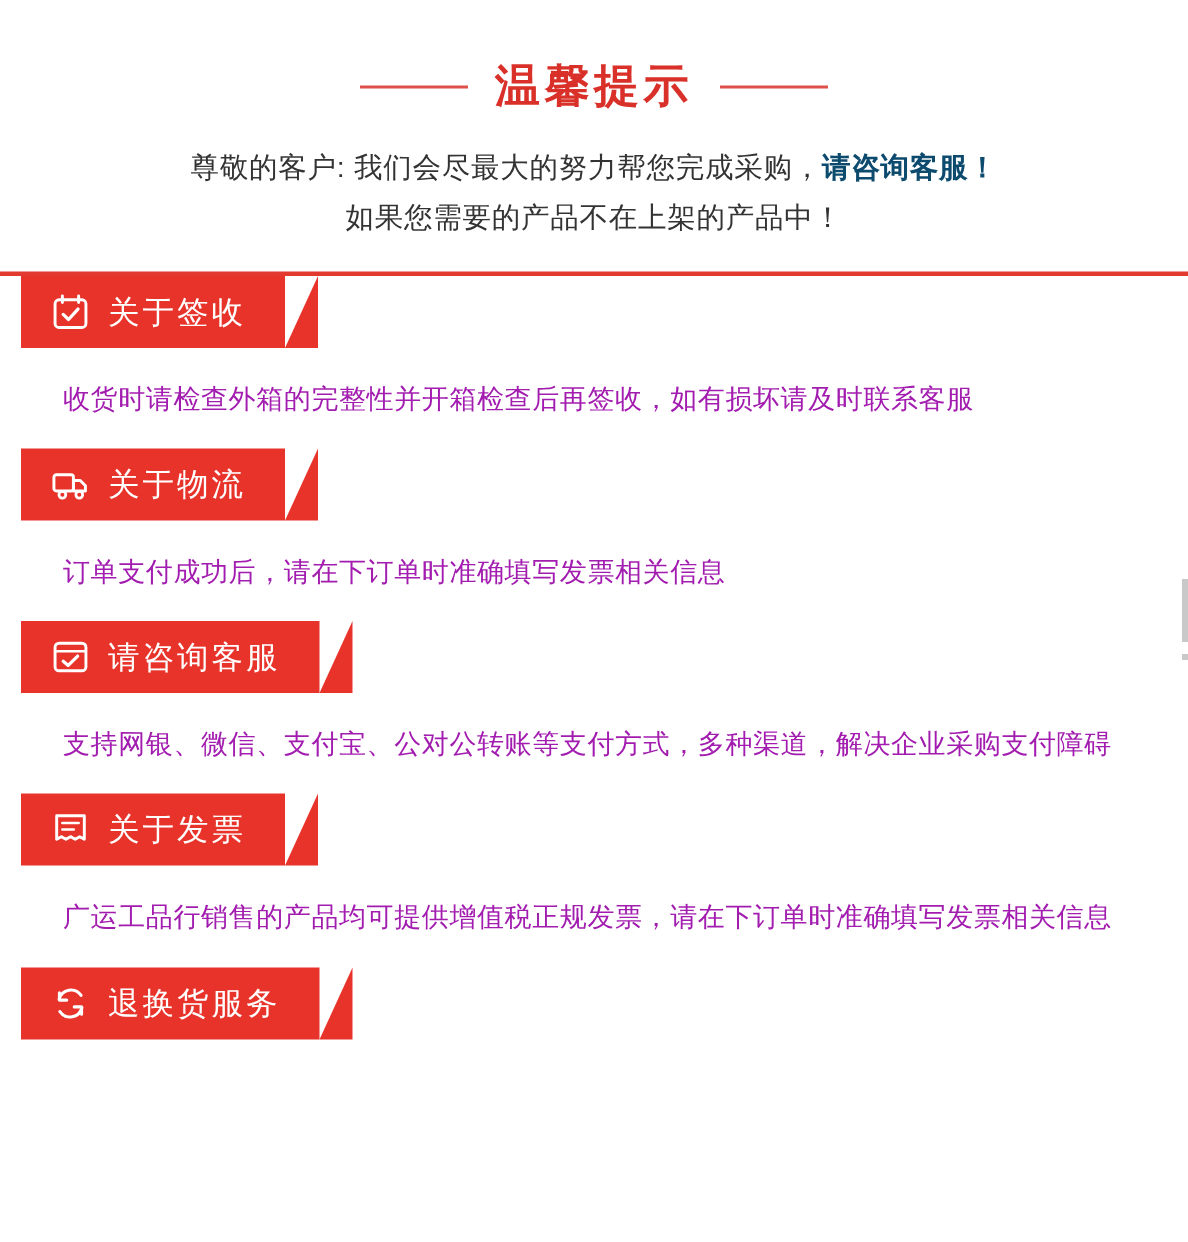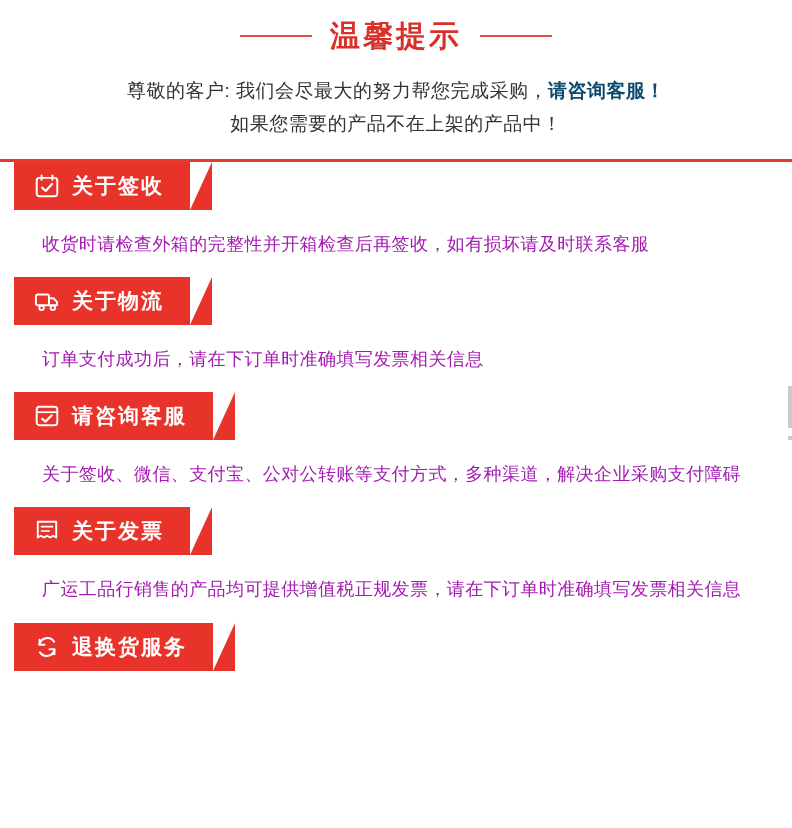--- a/index.html
+++ b/index.html
@@ -17,21 +17,21 @@
 
   .page {
     position: relative;
     width: 792px;
     height: 828px;
     box-sizing: border-box;
   }
 
   
   .header {
-    padding-top: 18px;
+    padding-top: 40px;
     text-align: center;
   }
   .header-title-row {
     display: flex;
     align-items: center;
     justify-content: center;
     gap: 18px;
   }
   .header-rule {
     width: 72px;
@@ -98,21 +98,21 @@
   }
   .section-icon {
     width: 26px;
     height: 26px;
     margin-right: 12px;
     flex: 0 0 auto;
     display: block;
   }
   .section-title {
     font-size: 21px;
-    font-weight: bold;
+    font-weight: normal;
     letter-spacing: 2px;
     white-space: nowrap;
   }
   .section-body {
     font-size: 18px;
     color: #a21caf;
     line-height: 1.85;
     padding: 18px 40px 16px 42px;
     letter-spacing: .4px;
   }
@@ -186,21 +186,21 @@
     <div class="section">
       <div class="section-head">
         <svg class="section-icon" viewBox="0 0 24 24">
           <rect x="2.5" y="3.5" width="19" height="17" rx="2.5" fill="none" stroke="#ffffff" stroke-width="1.8"></rect>
           <line x1="2.5" y1="8.5" x2="21.5" y2="8.5" stroke="#ffffff" stroke-width="1.6"></line>
           <polyline points="7.5,14.6 10.6,17.2 16.4,11.4" fill="none" stroke="#ffffff" stroke-width="2" stroke-linecap="round" stroke-linejoin="round"></polyline>
         </svg>
         <span class="section-title">请咨询客服</span>
       </div>
       <div class="section-body">
-        <p>关于签收、微信、支付宝、公对公转账等支付方式，多种渠道，解决企业采购支付障碍</p>
+        <p>支持网银、微信、支付宝、公对公转账等支付方式，多种渠道，解决企业采购支付障碍</p>
       </div>
     </div>
 
     <div class="section">
       <div class="section-head">
         <svg class="section-icon" viewBox="0 0 24 24">
           <path d="M3.5 3.5h17v14.5l-2.8-1.6-2.8 1.6-2.9-1.6-2.8 1.6-2.9-1.6-2.8 1.6z" fill="none" stroke="#ffffff" stroke-width="1.8" stroke-linejoin="round"></path>
           <line x1="7" y1="8" x2="17" y2="8" stroke="#ffffff" stroke-width="1.6" stroke-linecap="round"></line>
           <line x1="7" y1="12" x2="14" y2="12" stroke="#ffffff" stroke-width="1.6" stroke-linecap="round"></line>
         </svg>

